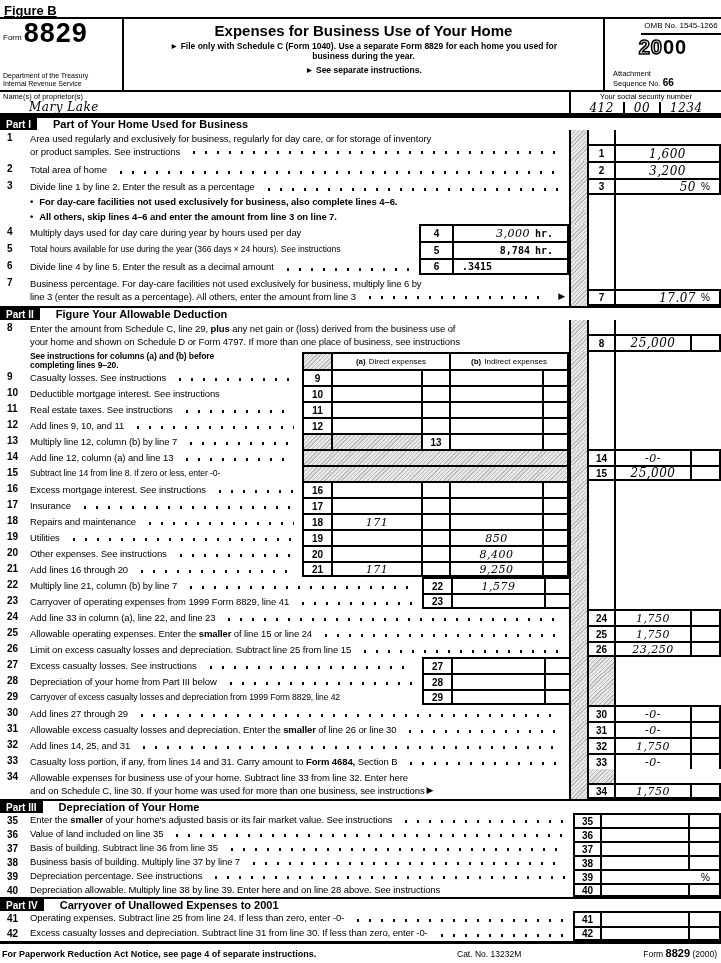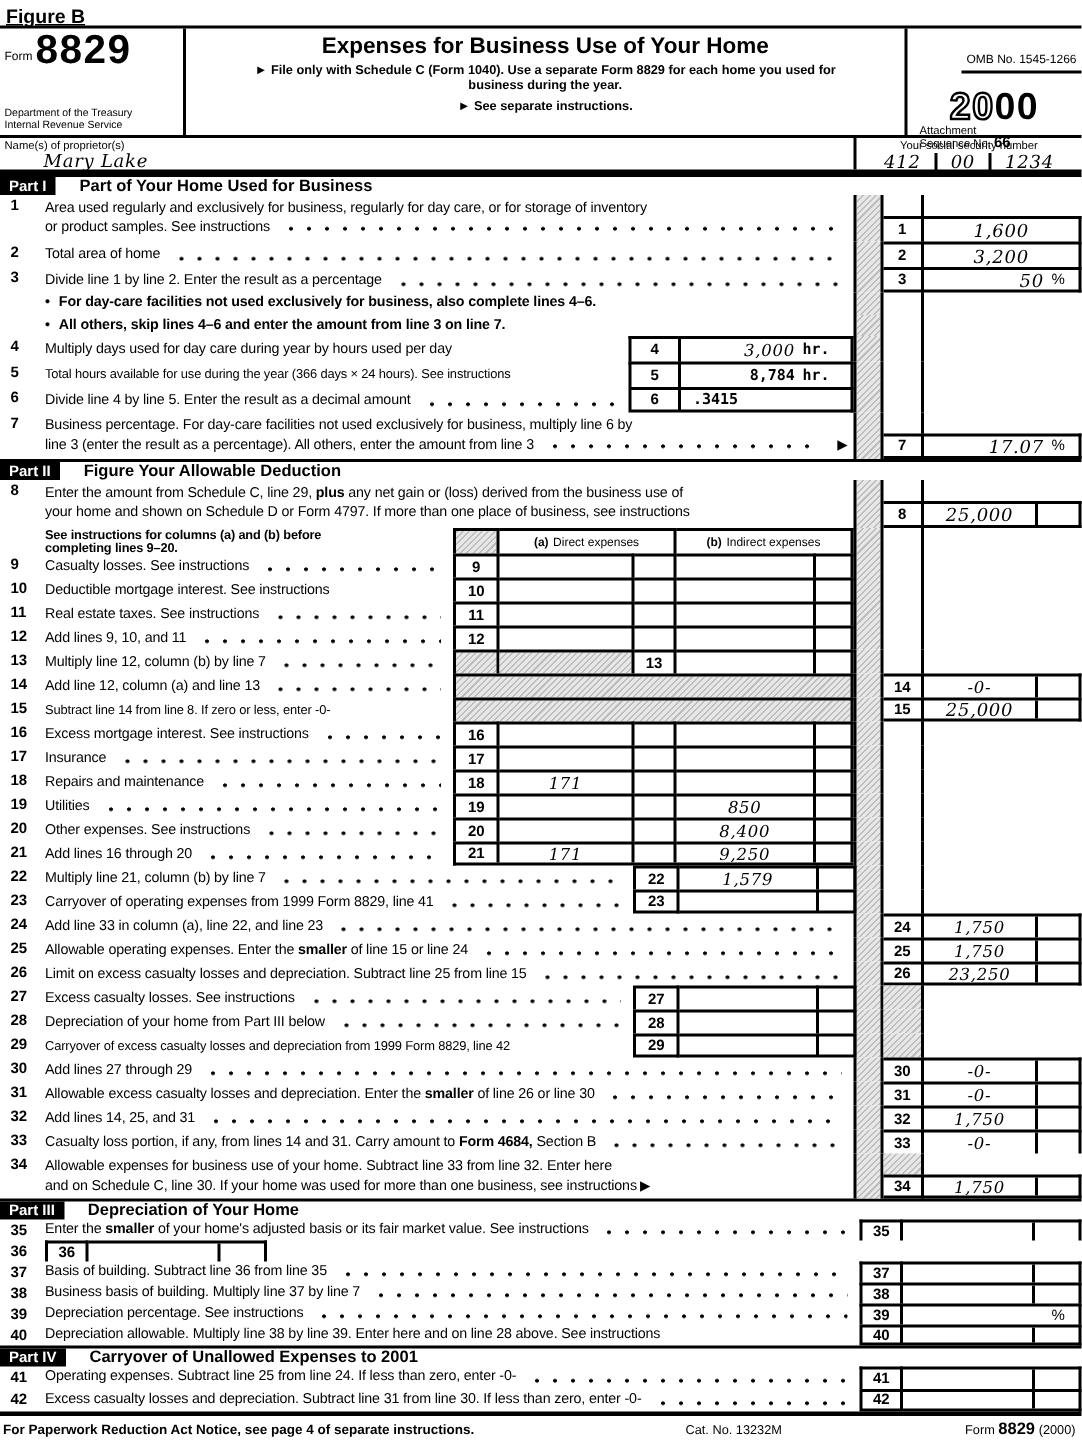--- a/index.html
+++ b/index.html
@@ -26,22 +26,22 @@
   .hdr-left { width:124px; border-right:2px solid #000; padding:1px 2px 2px 3px; display:flex; flex-direction:column; }
   .hl-top { display:flex; }
   .form-word { font-size:8px; padding-top:13px; }
   .form-num { font-size:27px; font-weight:bold; line-height:27px; margin-left:2px; letter-spacing:1px; }
   .dept { margin-top:auto; font-size:7px; line-height:8px; }
   .hdr-mid { flex:1; text-align:center; padding-top:3px; }
   .title { font-weight:bold; font-size:15px; line-height:17px; }
   .sub1 { font-weight:bold; font-size:8.5px; line-height:10px; margin-top:2px; padding:0 30px; }
   .sub2 { font-weight:bold; font-size:8.5px; margin-top:4px; }
   .hdr-right { width:118px; border-left:2px solid #000; display:flex; flex-direction:column; text-align:center; }
-  .omb { font-size:8px; border-bottom:2px solid #000; padding:16px 0 3px;margin-left:36px; }
-  .year { font-size:25px; font-weight:bold; line-height:23px; padding-top:11px; letter-spacing:1px; }
+  .omb { font-size:8px; border-bottom:2px solid #000; padding:2px 0 3px;margin-left:36px; }
+  .year { font-size:20px; font-weight:bold; line-height:23px; padding-top:1px; letter-spacing:1px; }
   .year .outline { color:#fff; -webkit-text-stroke:1.6px #000; }
   .attach { margin-top:auto; font-size:7.5px; line-height:8.5px; text-align:left; padding:0 0 2px 8px; }
   .attach .seq { font-size:10px; font-weight:bold; }
 
   .name-row { display:flex; height:24px; border-bottom:3px solid #000; }
   .nr-left { flex:1; padding:1px 12px 0 3px; }
   .tiny { font-size:7.5px; line-height:8px; }
   .name-val { margin-left:26px; line-height:13px; }
   .nr-right { width:152px; border-left:2px solid #000; text-align:center; }
   .ssn-label { font-size:7.5px; font-weight:normal; line-height:9px; }
@@ -882,20 +882,24 @@
     <div class="rz3">
         <div class="nb3 bt">35</div>
         <div class="va bt vr">
           <span class="v"></span>
           <span class="vc31"></span>
         </div>
       </div>
   </div>
   <div class="r h14">
     <div class="ln">36</div>
+    <div class="lbl">
+        <span class="t">Value of land included on line 35</span>
+        <span class="dots"></span>
+      </div>
     <div class="rz3">
         <div class="nb3 bt">36</div>
         <div class="va bt vr">
           <span class="v"></span>
           <span class="vc31"></span>
         </div>
       </div>
   </div>
   <div class="r h14">
     <div class="ln">37</div>

